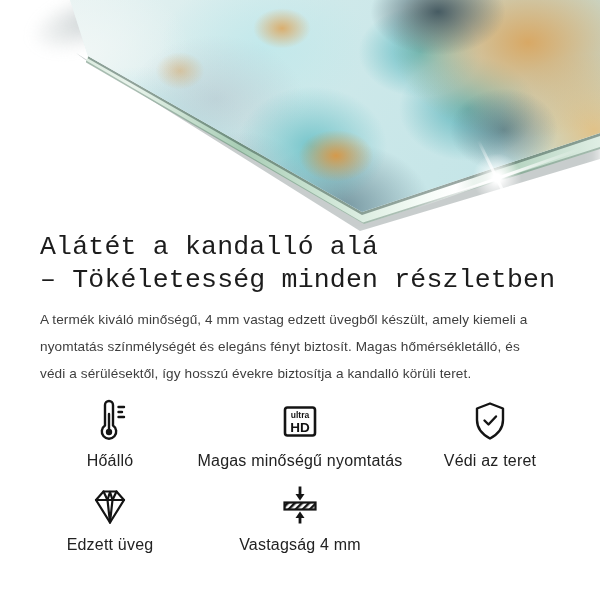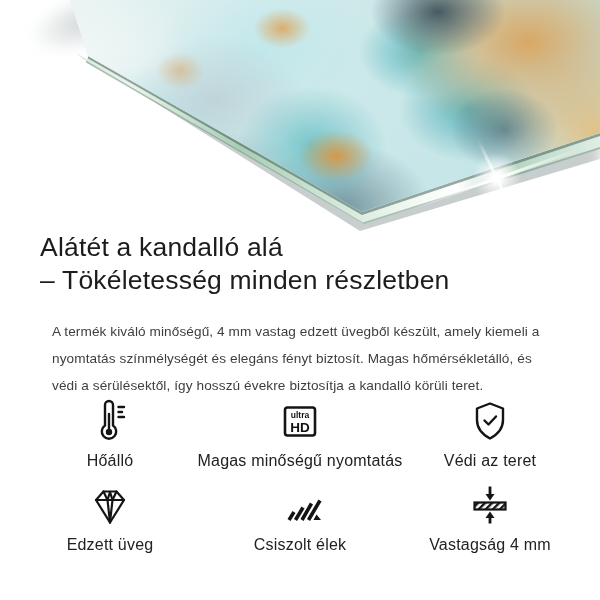--- a/index.html
+++ b/index.html
@@ -75,26 +75,26 @@
   }
   .sparkle .ray2{
     position:absolute;left:-42px;top:-1.25px;width:84px;height:2.5px;
     transform:rotate(64deg);
     background:linear-gradient(90deg, rgba(255,255,255,0), #fff 50%, rgba(255,255,255,0));
   }
 
   
   .title{
     position:absolute;left:40px;top:231px;margin:0;
-    font-family:Liberation Sans, sans-serif;
+    font-family:Liberation Mono, monospace;
     font-size:26.5px;line-height:33px;font-weight:500;color:#1c1c1c;letter-spacing:.2px;
   }
   .title span{display:block;}
   .desc{
-    position:absolute;left:40px;top:307px;width:507px;margin:12px;
+    position:absolute;left:40px;top:307px;width:507px;margin:0;
     font-size:13.6px;line-height:26.8px;color:#3e3e3e;letter-spacing:.1px;
   }
 
   
   .features{
     position:absolute;left:15px;top:398px;width:570px;
     display:grid;grid-template-columns:repeat(3,190px);grid-auto-rows:84px;
   }
   .feature{display:flex;flex-direction:column;align-items:center;justify-content:space-between;padding-bottom:12px;}
   .feature .icon{height:46px;display:flex;align-items:center;justify-content:center;margin-bottom:8px;}
@@ -171,32 +171,20 @@
           <path class="stroke" style="stroke-width:2.2" d="M9 17 L16.5 8.5 H29.5 L37 17 L23 39.5 Z"></path>
           <path class="stroke" style="stroke-width:2.2" d="M9 17 H37"></path>
           <path class="stroke" style="stroke-width:2.2" d="M16.5 8.5 L20.5 17 L23 39.5"></path>
           <path class="stroke" style="stroke-width:2.2" d="M29.5 8.5 L25.5 17 L23 39.5"></path>
           <path class="stroke" style="stroke-width:2.2" d="M20.5 17 L23 9 L25.5 17"></path>
         </svg>
       </div>
       <div class="label">Edzett üveg</div>
     </div>
 
-    <div class="feature">
-      <div class="icon">
-        <svg width="44" height="44" viewBox="0 0 44 44">
-          <path d="M11 37 L16 29" stroke="#141414" stroke-width="3.6" fill="none"></path>
-          <path d="M17.5 37 L25 24.5" stroke="#141414" stroke-width="3.6" fill="none"></path>
-          <path d="M24 37 L33.5 20.5" stroke="#141414" stroke-width="3.6" fill="none"></path>
-          <path d="M30.5 37 L42 17.5" stroke="#141414" stroke-width="3.6" fill="none"></path>
-          <path class="fillb" d="M38.5 31.5 L43 37 H35.5 Z"></path>
-        </svg>
-      </div>
-      <div class="label">Csiszolt élek</div>
-    </div>
 
     <div class="feature">
       <div class="icon">
         <svg width="44" height="44" viewBox="0 0 44 44">
           <defs>
             <pattern id="hatchp" patternUnits="userSpaceOnUse" width="5" height="5" patternTransform="rotate(45)">
               <rect width="5" height="5" fill="#ffffff"></rect>
               <rect width="2.4" height="5" fill="#141414"></rect>
             </pattern>
           </defs>

